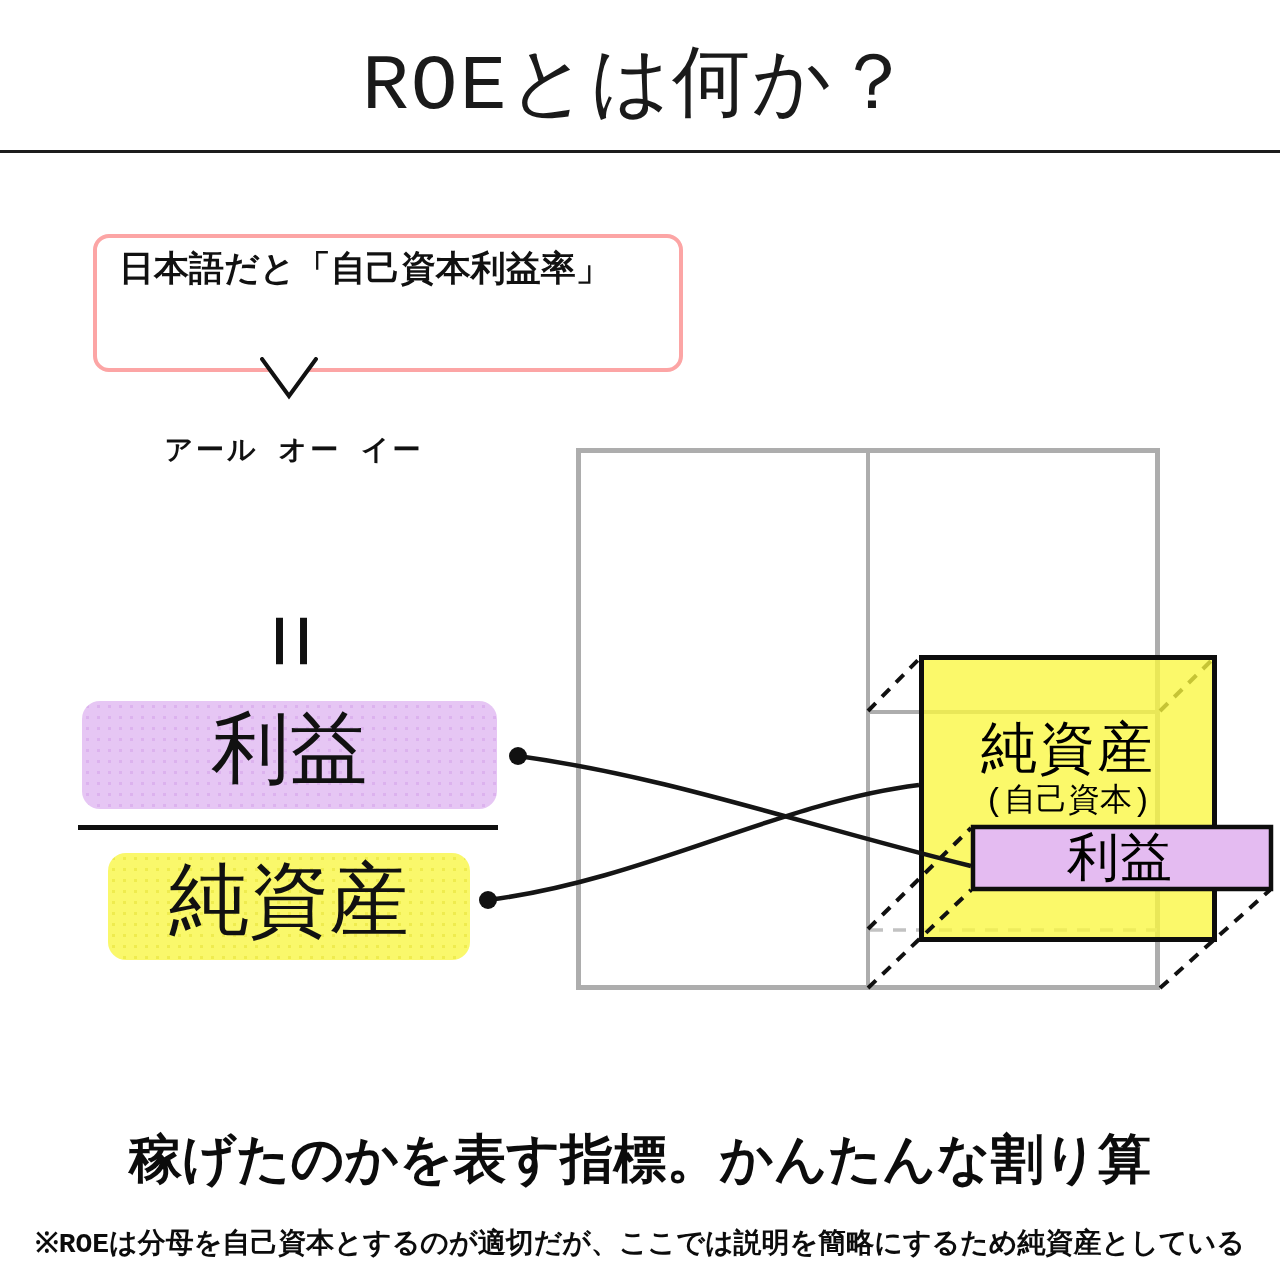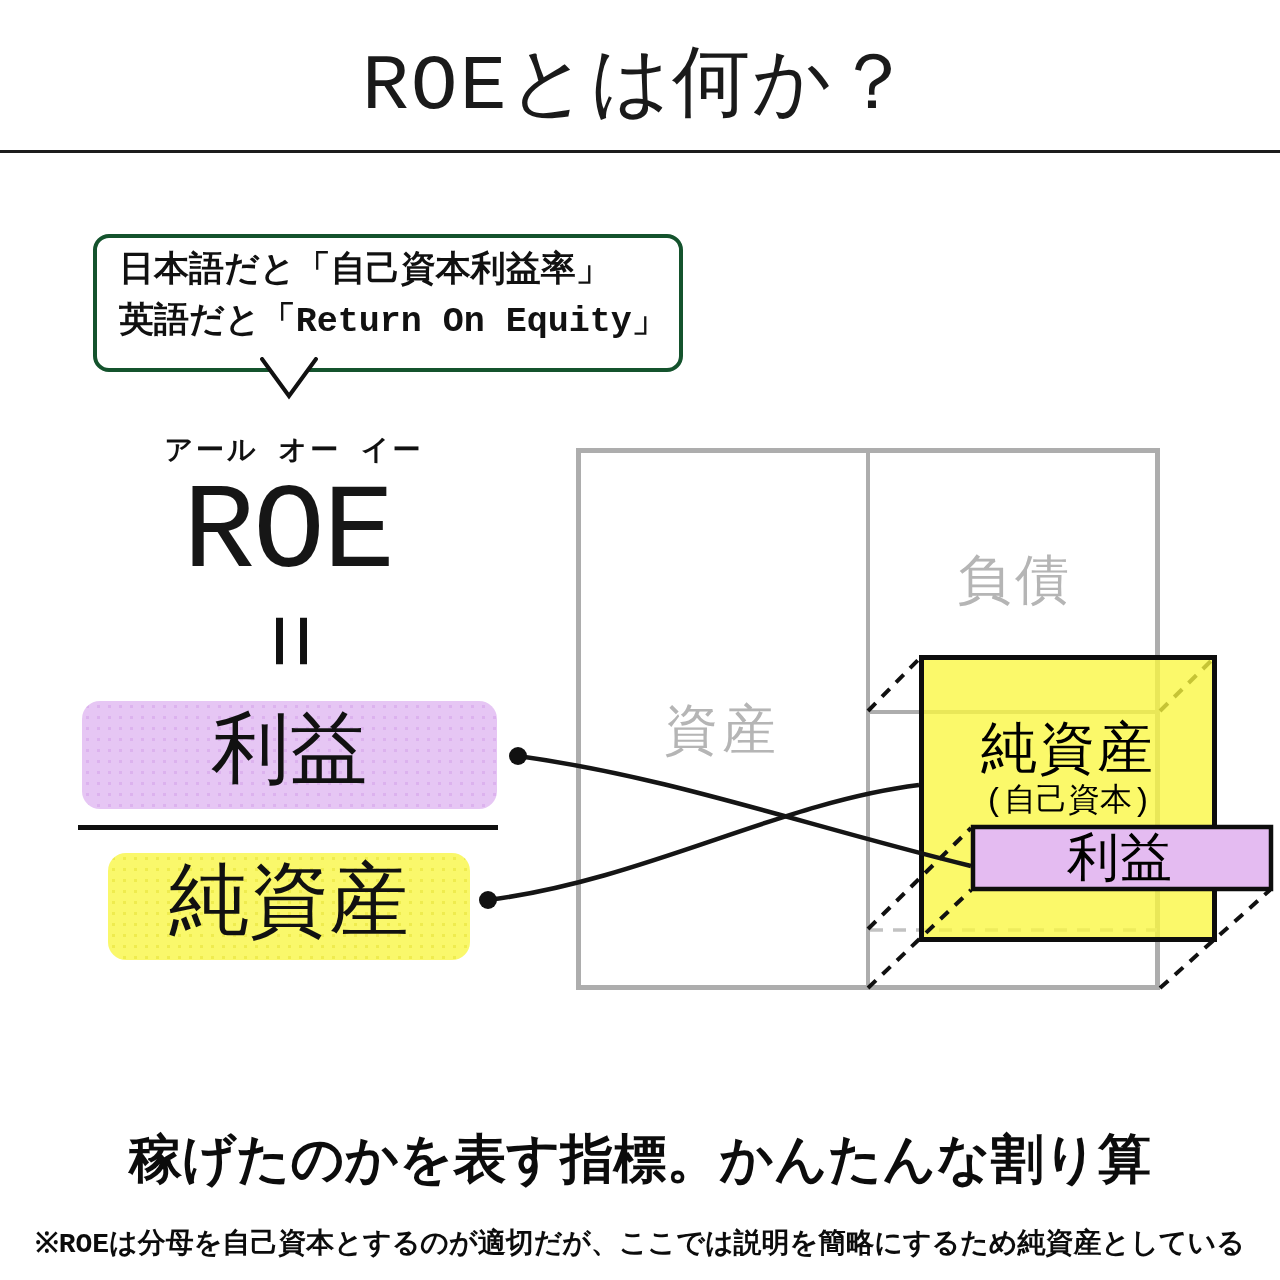--- a/index.html
+++ b/index.html
@@ -8,21 +8,21 @@
     font-family:Liberation Mono, monospace;color:#111;margin-top:12px;
   }
   .abs{position:absolute;}
   .ctr{transform:translate(-50%,-50%);white-space:nowrap;}
 
   
   .title{font-size:78px;font-weight:300;letter-spacing:2px;color:#1a1a1a;}
   .rule{left:0;top:138px;width:1280px;height:3px;background:#1c1c1c;}
 
   
-  .bubble{left:93px;top:222px;width:560px;height:122px;border:4px solid #14532d;border-radius:16px;
+  .bubble{left:93px;top:222px;width:560px;height:122px;border:4px solid #fca5a5;border-radius:16px;
           background:#fff;padding:8px 0 0 22px;box-sizing:content-box;}
   .bubble .ln{font-size:35px;font-weight:600;line-height:51px;white-space:nowrap;}
   .tail{left:258px;top:345px;width:62px;height:44px;z-index:3;}
 
   
   .furigana{font-size:28px;font-weight:700;letter-spacing:3px;}
   .roe{font-size:120px;font-weight:300;letter-spacing:-2px;color:#161616;}
   .equals{font-size:96px;font-weight:400;transform:translate(-50%,-50%) rotate(90deg);}
   .fracbox{border-radius:18px;text-align:center;}
   .frac-num{left:82px;top:689px;width:415px;height:108px;line-height:106px;font-size:78px;font-weight:500;
@@ -48,28 +48,26 @@
 </head>
 <body>
 
 <div id="canvas">
 
   <div class="abs ctr title" style="left:638px;top:70px;">ROEとは何か？</div>
   <div class="abs rule"></div>
 
   <div class="abs bubble">
     <div class="ln">日本語だと「自己資本利益率」</div>
-    <div class="ln">英語だと「Return On Equity」</div>
   </div>
   <svg class="abs tail" width="62" height="44" viewBox="0 0 62 44">
     <path d="M4,2 L31,39 L58,2" fill="#ffffff" stroke="#111" stroke-width="4" stroke-linecap="round"></path>
   </svg>
 
   <div class="abs ctr furigana" style="left:294px;top:438px;">アール オー イー</div>
-  <div class="abs ctr roe" style="left:288px;top:522px;">ROE</div>
   <div class="abs equals" style="left:285px;top:629px;">=</div>
 
   <div class="abs fracbox frac-num">
     <span>利益</span>
   </div>
   <div class="abs fracline"></div>
   <div class="abs fracbox frac-den">
     <span>純資産</span>
   </div>
 
@@ -94,22 +92,20 @@
 
     <path d="M 518 744 C 670 765, 800 812, 971 854" fill="none" stroke="#151515" stroke-width="4.5"></path>
     <path d="M 488 888 C 645 868, 780 790, 919 773" fill="none" stroke="#151515" stroke-width="4.5"></path>
 
     <rect x="973" y="815" width="298" height="62" fill="#E4BBF1" stroke="#0d0d0d" stroke-width="4.5"></rect>
 
     <circle cx="518" cy="744" r="9" fill="#111"></circle>
     <circle cx="488" cy="888" r="9" fill="#111"></circle>
   </svg>
 
-  <div class="abs ctr gray-label" style="left:722px;top:718px;">資産</div>
-  <div class="abs ctr gray-label" style="left:1015px;top:568px;">負債</div>
   <div class="abs ctr na-label" style="left:1068px;top:737px;">純資産</div>
   <div class="abs ctr na-sub" style="left:1068px;top:788px;">(自己資本)</div>
   <div class="abs ctr bar-label" style="left:1120px;top:846px;">利益</div>
 
   <div class="abs ctr desc" style="left:640px;top:1148px;text-align:center;">稼げたのかを表す指標。かんたんな割り算</div>
   <div class="abs ctr footnote" style="left:640px;top:1230px;">※ROEは分母を自己資本とするのが適切だが、ここでは説明を簡略にするため純資産としている</div>
 
 </div>
 
 </body></html>

